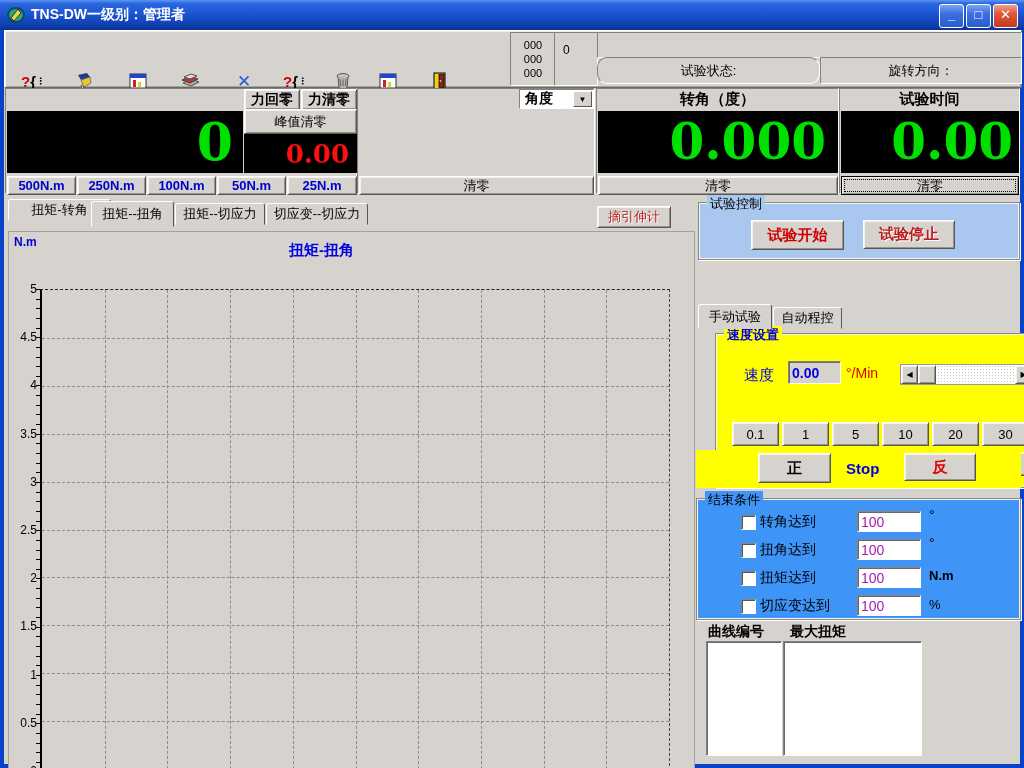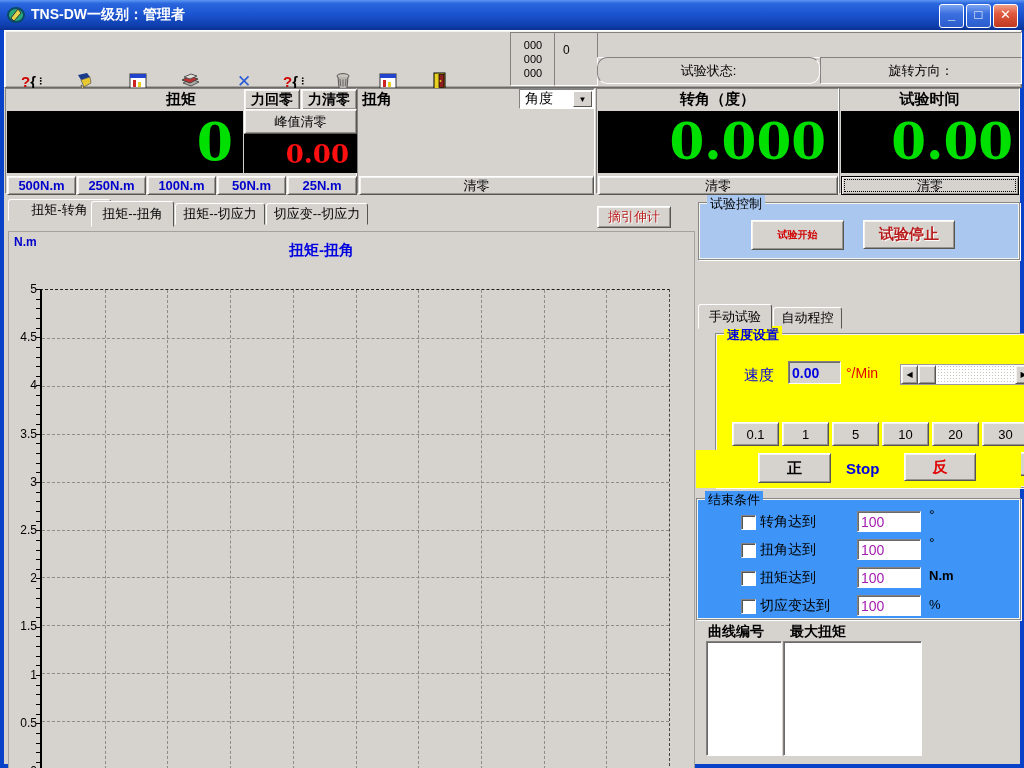--- a/index.html
+++ b/index.html
@@ -35,21 +35,21 @@
   
   .disp-section{position:absolute;top:88px;height:106px;box-sizing:border-box;}
   .disp-head{position:absolute;left:0;top:0;width:100%;height:21px;font-size:15px;font-weight:bold;
     display:flex;align-items:center;box-sizing:border-box;}
   .black{position:absolute;background:#000;box-sizing:border-box;display:flex;align-items:center;justify-content:flex-end;}
   .digits{font-family:"DejaVu Serif","Liberation Serif",serif;font-weight:bold;color:#00e000;}
   .digits.red{color:#ff1010;}
   .rangebtn{position:absolute;top:87px;height:19px;font-weight:bold;color:#0000cc;font-size:13px;}
   .clearbtn{position:absolute;top:87px;height:19px;font-size:13px;}
   .combo{position:absolute;box-sizing:border-box;background:#fff;border:1px solid;border-color:#848280 #ffffff #ffffff #848280;
-    display:flex;align-items:flex-start;font-size:14px;font-weight:normal;}
+    display:flex;align-items:flex-start;font-size:14px;font-weight:bold;}
   .combo .arrowbox{position:absolute;right:1px;top:1px;bottom:1px;width:17px;background:#d6d3ce;
     border:1px solid;border-color:#fff #585650 #585650 #fff;display:flex;align-items:center;justify-content:center;font-size:8px;}
   
   .tab{position:absolute;box-sizing:border-box;background:#d6d3ce;border:1px solid;border-color:#fff #585650 transparent #fff;
     border-radius:3px 3px 0 0;font-size:13px;display:flex;align-items:center;justify-content:center;}
   .tab.active{font-weight:normal;z-index:3;}
   
   #chartpanel{position:absolute;left:4px;top:201px;width:687px;height:556px;border:1px solid #a5a29d;background:#d6d3ce;box-sizing:border-box;}
   #plot{position:absolute;left:31px;top:57px;width:630px;height:482px;box-sizing:border-box;
     border-left:2px solid #000;border-bottom:2px solid #000;border-top:1px dashed #222;border-right:1px dashed #444;}
@@ -175,23 +175,20 @@
 
     <div class="abs sunken" style="left:593px;top:2px;width:423px;height:24px;"></div>
     <div class="abs sunken" style="left:593px;top:27px;width:221px;height:25px;display:flex;align-items:center;justify-content:center;font-size:13px;border-radius:10px;">
       <span>试验状态:</span>
     </div>
     <div class="abs sunken" style="left:816px;top:27px;width:200px;height:25px;display:flex;align-items:center;justify-content:center;font-size:13px;">
       <span>旋转方向：</span>
     </div>
 
     <div class="disp-section sunken" style="left:1px;top:58px;width:352px;">
-      <div class="disp-head" style="justify-content:center;">
-        <span>扭矩</span>
-      </div>
       <div class="btn" style="position:absolute;left:238px;top:0;width:56px;height:21px;font-weight:bold;font-size:14px;">
           <span>力回零</span>
         </div>
       <div class="btn" style="position:absolute;left:295px;top:0;width:56px;height:21px;font-weight:bold;font-size:14px;">
           <span>力清零</span>
         </div>
       <div class="black" style="left:1px;top:22px;width:236px;height:62px;">
         <span class="digits" style="font-size:52px;padding-right:10px;line-height:1;">0</span>
       </div>
       <div class="btn" style="position:absolute;left:238px;top:20px;width:113px;height:25px;font-size:13px;">
@@ -211,23 +208,20 @@
         </div>
       <div class="btn rangebtn" style="left:211px;width:69px;">
           <span>50N.m</span>
         </div>
       <div class="btn rangebtn" style="left:281px;width:70px;">
           <span>25N.m</span>
         </div>
     </div>
 
     <div class="disp-section sunken" style="left:353px;top:58px;width:238px;">
-      <div class="disp-head" style="padding-left:4px;">
-        <span>扭角</span>
-      </div>
       <div class="combo" style="left:161px;top:0;width:75px;height:20px;padding-left:5px;">
         <span>角度</span>
         <span class="arrowbox">▼</span>
       </div>
       <div class="btn clearbtn" style="left:1px;width:235px;">
           <span>清零</span>
         </div>
     </div>
 
     <div class="disp-section sunken" style="left:592px;top:58px;width:243px;">
@@ -306,21 +300,21 @@
           <span class="ytick" style="top: 70%;">1.5</span>
           <span class="ytick" style="top: 80%;">1</span>
           <span class="ytick" style="top: 90%;">0.5</span>
           <span class="ytick" style="top: 100%;">0</span>
         </div>
 
     </div>
 
     <div class="groupbox" style="left:694px;top:172px;width:322px;height:58px;background:#a9c7ef;">
       <span class="grouplabel" style="background:#a9c7ef;">试验控制</span>
-      <div class="btn" style="position:absolute;left:52px;top:17px;width:93px;height:30px;color:#d00000;font-weight:bold;font-size:10px;">
+      <div class="btn" style="position:absolute;left:52px;top:17px;width:93px;height:30px;color:#d00000;font-weight:bold;font-size:15px;">
           <span>试验开始</span>
         </div>
       <div class="btn disabled" style="position:absolute;left:164px;top:17px;width:92px;height:29px;font-weight:bold;font-size:15px;">
           <span>试验停止</span>
         </div>
     </div>
 
     <div class="tab active" style="left:694px;top:274px;width:74px;height:25px;">
         <span>手动试验</span>
       </div>

